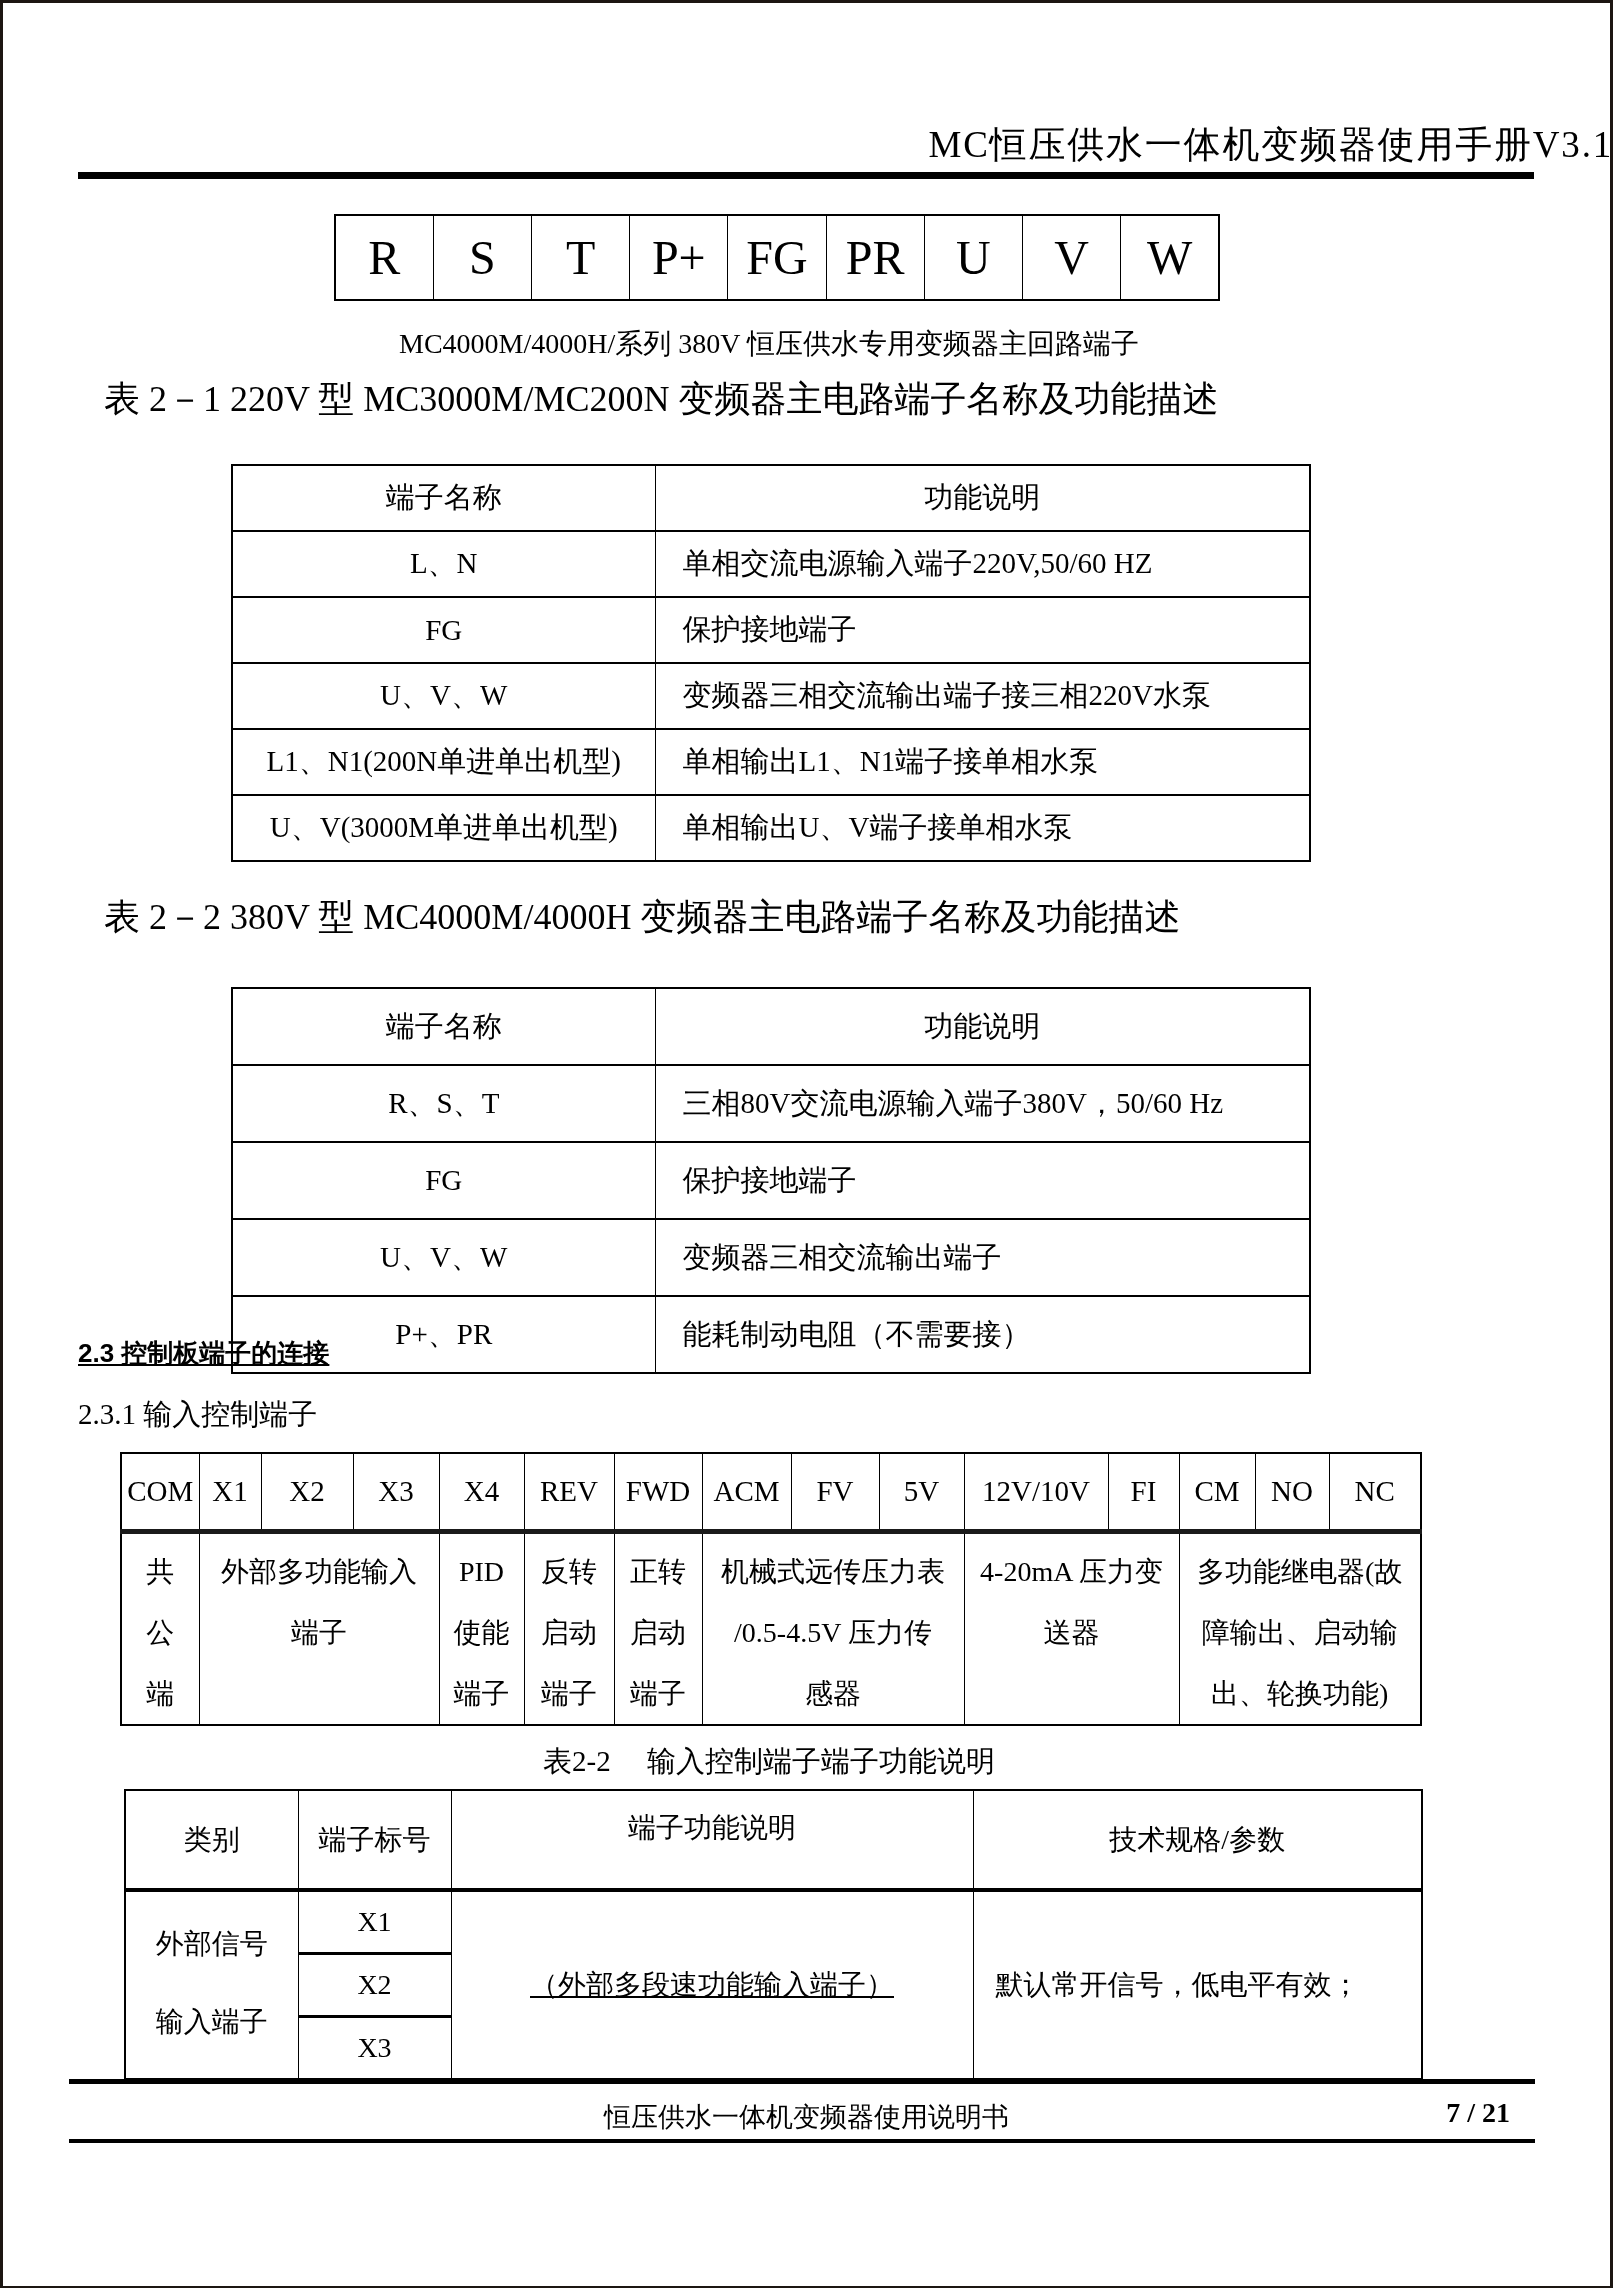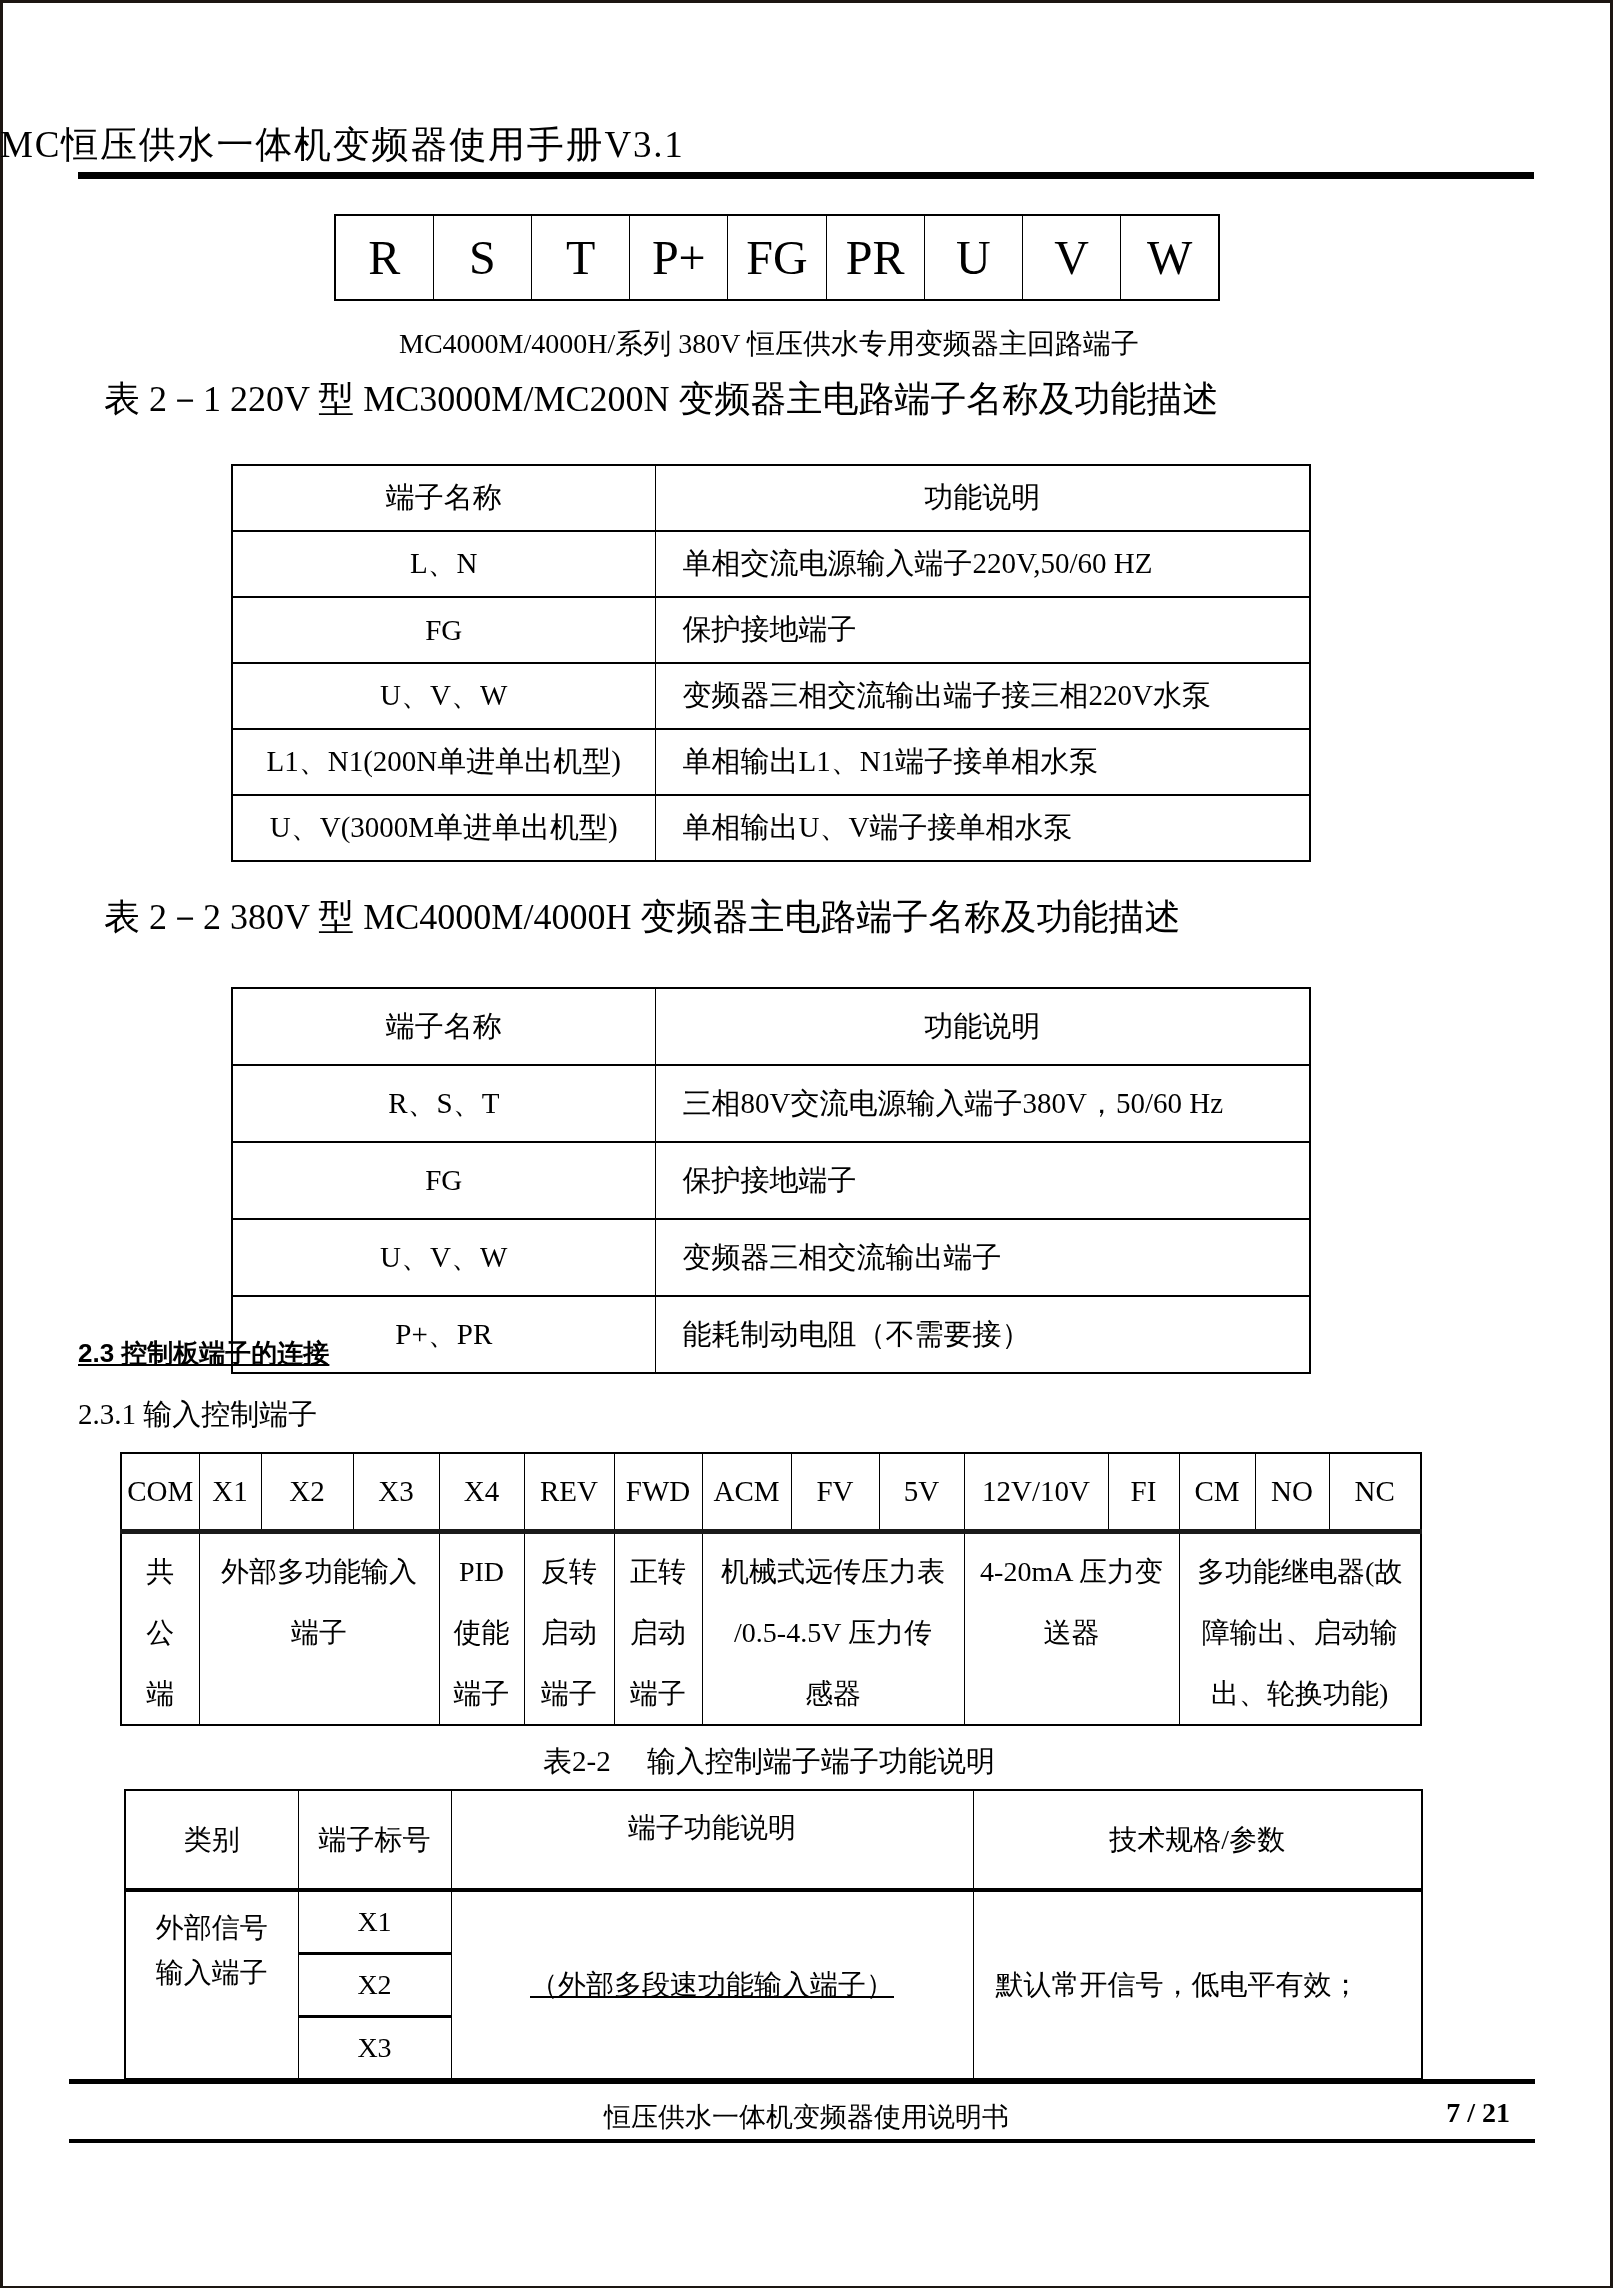--- a/index.html
+++ b/index.html
@@ -7,21 +7,21 @@
   .page {
     position:relative; width:1613px; height:2289px; margin:0 auto;
     background:#ffffff; color:#000;
     font-family:"Liberation Serif","DejaVu Serif",serif;
     overflow:hidden;
   }
   .abs { position:absolute; }
   .pre { white-space:pre-line; }
   .page-frame { position:absolute; inset:0; border:3.7px solid #1c1612; pointer-events:none; }
 
-  .page-title { top:120px; left:0; width:100%; text-align:left; font-size:37px; letter-spacing:1.8px; }
+  .page-title { top:120px; left:0; width:100%; text-align:right; font-size:37px; letter-spacing:1.8px; }
   .title-rule { top:172px; left:78px; width:1456px; height:5.5px;
     border-top:5.5px solid #000; border-bottom:2.8px solid #000; }
 
   table { border-collapse:collapse; table-layout:fixed; }
   th,td { padding:0; font-weight:normal; text-align:center; vertical-align:middle; border:1.8px solid #000; }
 
   
   .strip { top:214px; left:334px; width:886px; border:2.8px solid #000; }
   .strip td { height:85px; font-size:48px; }
   .strip-caption { top:325px; left:120px; width:1298px; text-align:center; font-size:28px; }
@@ -43,21 +43,21 @@
   .ctrl th { height:78px; font-size:29px; border-bottom:5.5px solid #1a1a1a; }
   .ctrl td { height:186px; font-size:28px; line-height:61px; vertical-align:top; padding-top:7.4px; }
   .ctrl-caption { top:1742px; left:120px; width:1298px; text-align:center; font-size:29px; }
 
   
   .io { top:1789px; left:124px; width:1298px; border:2.8px solid #000; }
   .io th { height:100px; font-size:28px; border-bottom:4.6px solid #000; }
   .io td { font-size:28px; }
   .io .xrow { height:63px; }
   .io .xcell { border-bottom:3.7px solid #000; }
-  .io .cat { vertical-align:top; padding-top:13px; line-height:45px; }
+  .io .cat { vertical-align:top; padding-top:13px; line-height:78px; }
   .io .fn-top { vertical-align:top; padding-top:18px; }
   .io .left { text-align:center; padding-left:0;text-decoration:underline; }
   .io .left2 { text-align:left; padding-left:22px; }
 
   
   .footer-rule-top { top:2079px; left:69px; width:1466px; border-top:5.5px solid #000; }
   .footer-doc { top:2099px; left:0; width:100%; text-align:center; font-size:27px; }
   .footer-page { top:2097px; right:103px; font-size:28px; font-weight:bold; }
   .footer-rule-bottom { top:2139px; left:69px; width:1466px; border-top:4.6px solid #000; }
 </style>

